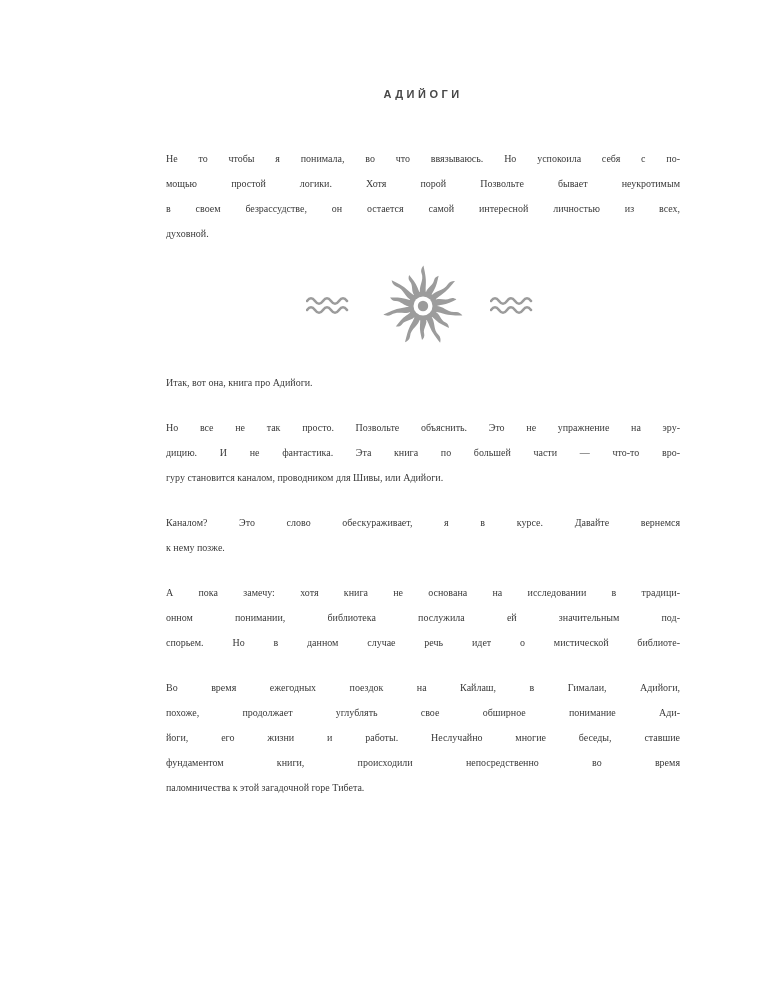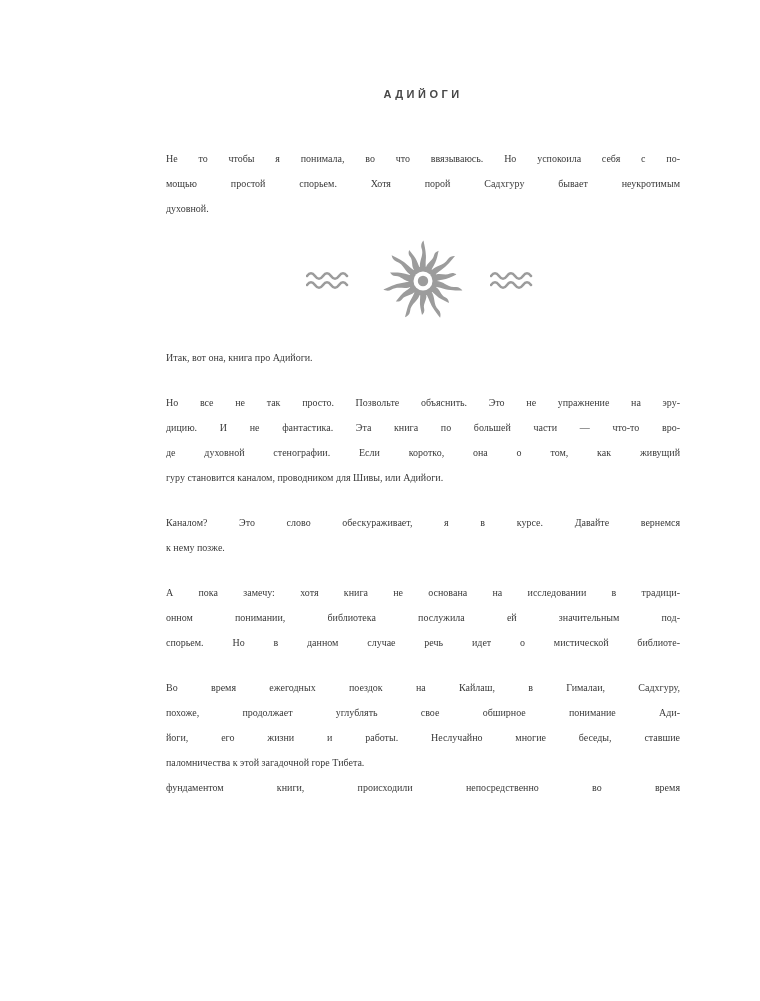--- a/index.html
+++ b/index.html
@@ -66,21 +66,22 @@
 </style>
 </head>
 <body>
 
 <div class="page">
   <div class="column">
     <div class="running-head">АДИЙОГИ</div>
     <div class="content">
         <div class="para">
           <div class="line">Не то чтобы я понимала, во что ввязываюсь. Но успокоила себя с по-</div>
-          <div class="line">мощью простой спорьем. Хотя порой Садхгуру бывает неукротимым</div>
+          <div class="line">мощью простой логики. Хотя порой Позвольте бывает неукротимым</div>
+          <div class="line">в своем безрассудстве, он остается самой интересной личностью из всех,</div>
           <div class="line last">духовной.</div>
         </div>
   <div class="ornament-row">
     <svg width="50" height="24" viewBox="0 0 50 24">
       <g stroke="#9c9c9c" stroke-width="2.6" fill="none" stroke-linecap="round">
         <path d="M1,7 q4,-5.5 8,0 t8,0 t8,0 t8,0 t8,0"></path>
         <path d="M1,16 q4,-5.5 8,0 t8,0 t8,0 t8,0 t8,0"></path>
       </g>
     </svg>
     <svg width="86" height="86" viewBox="-43 -43 86 86">
@@ -114,35 +115,34 @@
         <path d="M1,16 q4,-5.5 8,0 t8,0 t8,0 t8,0 t8,0"></path>
       </g>
     </svg>
   </div>
 <div class="para">
           <div class="line last">Итак, вот она, книга про Адийоги.</div>
         </div>
         <div class="para">
           <div class="line">Но все не так просто. Позвольте объяснить. Это не упражнение на эру-</div>
           <div class="line">дицию. И не фантастика. Эта книга по большей части — что-то вро-</div>
-          <div class="line">де духовной стенографии. Если коротко, она о том, как живущий</div>
           <div class="line last">гуру становится каналом, проводником для Шивы, или Адийоги.</div>
         </div>
         <div class="para">
           <div class="line">Каналом? Это слово обескураживает, я в курсе. Давайте вернемся</div>
           <div class="line last">к нему позже.</div>
         </div>
         <div class="para">
           <div class="line">А пока замечу: хотя книга не основана на исследовании в традици-</div>
           <div class="line">онном понимании, библиотека послужила ей значительным под-</div>
           <div class="line">спорьем. Но в данном случае речь идет о мистической библиоте-</div>
         </div>
         <div class="para">
-          <div class="line">Во время ежегодных поездок на Кайлаш, в Гималаи, Садхгуру,</div>
+          <div class="line">Во время ежегодных поездок на Кайлаш, в Гималаи, Адийоги,</div>
           <div class="line">похоже, продолжает углублять свое обширное понимание Ади-</div>
           <div class="line">йоги, его жизни и работы. Неслучайно многие беседы, ставшие</div>
+          <div class="line">фундаментом книги, происходили непосредственно во время</div>
           <div class="line last">паломничества к этой загадочной горе Тибета.</div>
-          <div class="line">фундаментом книги, происходили непосредственно во время</div>
         </div>
       </div>
   </div>
   <div class="pagenum">14</div>
 </div>
 
 </body></html>

